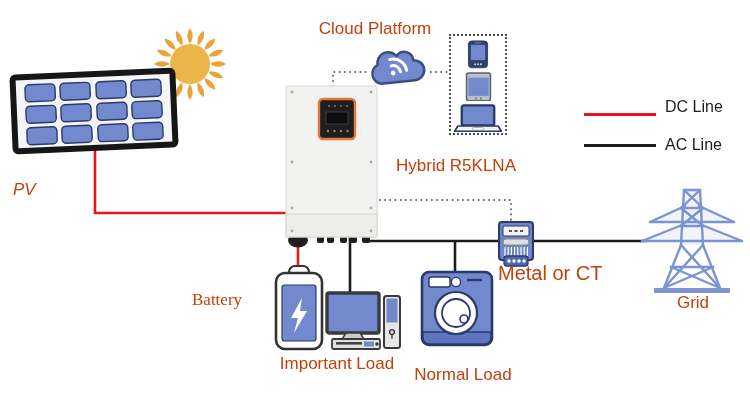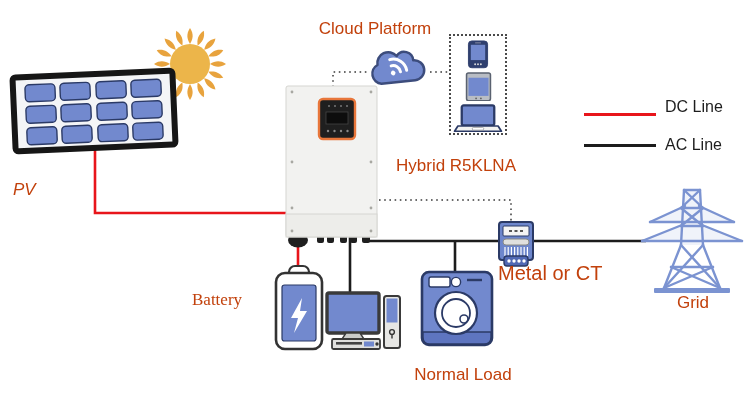--- a/index.html
+++ b/index.html
@@ -234,20 +234,21 @@
       <line x1="31" y1="82" x2="80" y2="103"></line>
         <line x1="73" y1="82" x2="24" y2="103"></line>
     </g>
     <rect x="14" y="103" width="76" height="5" rx="1" fill="#7b93d1"></rect>
   </svg>
 
   <div class="label" style="left:13px;top:180px;font-style:italic;">PV</div>
   <div class="label centered" style="left:305px;top:19px;width:140px;">Cloud Platform</div>
   <div class="label" style="left:396px;top:156px;">Hybrid R5KLNA</div>
   <div class="label" style="left:192px;top:290px;font-family:Liberation Serif, serif;">Battery</div>
+  <div class="label centered" style="left:271px;top:354px;width:132px;">Important Load</div>
   <div class="label centered" style="left:398px;top:365px;width:130px;">Normal Load</div>
   <div class="label" style="left:498px;top:263px;font-size:20px;">Metal or CT</div>
   <div class="label centered" style="left:640px;top:293px;width:106px;">Grid</div>
 
   <div class="legend-row" style="top:96px;align-items:flex-end;">
     <div class="legend-line" style="background-color: rgb(232, 21, 27);"></div>
     <span class="legend-text">DC Line</span>
   </div>
   <div class="legend-row" style="top:135px;">
     <div class="legend-line" style="background-color: rgb(28, 28, 28);"></div>

